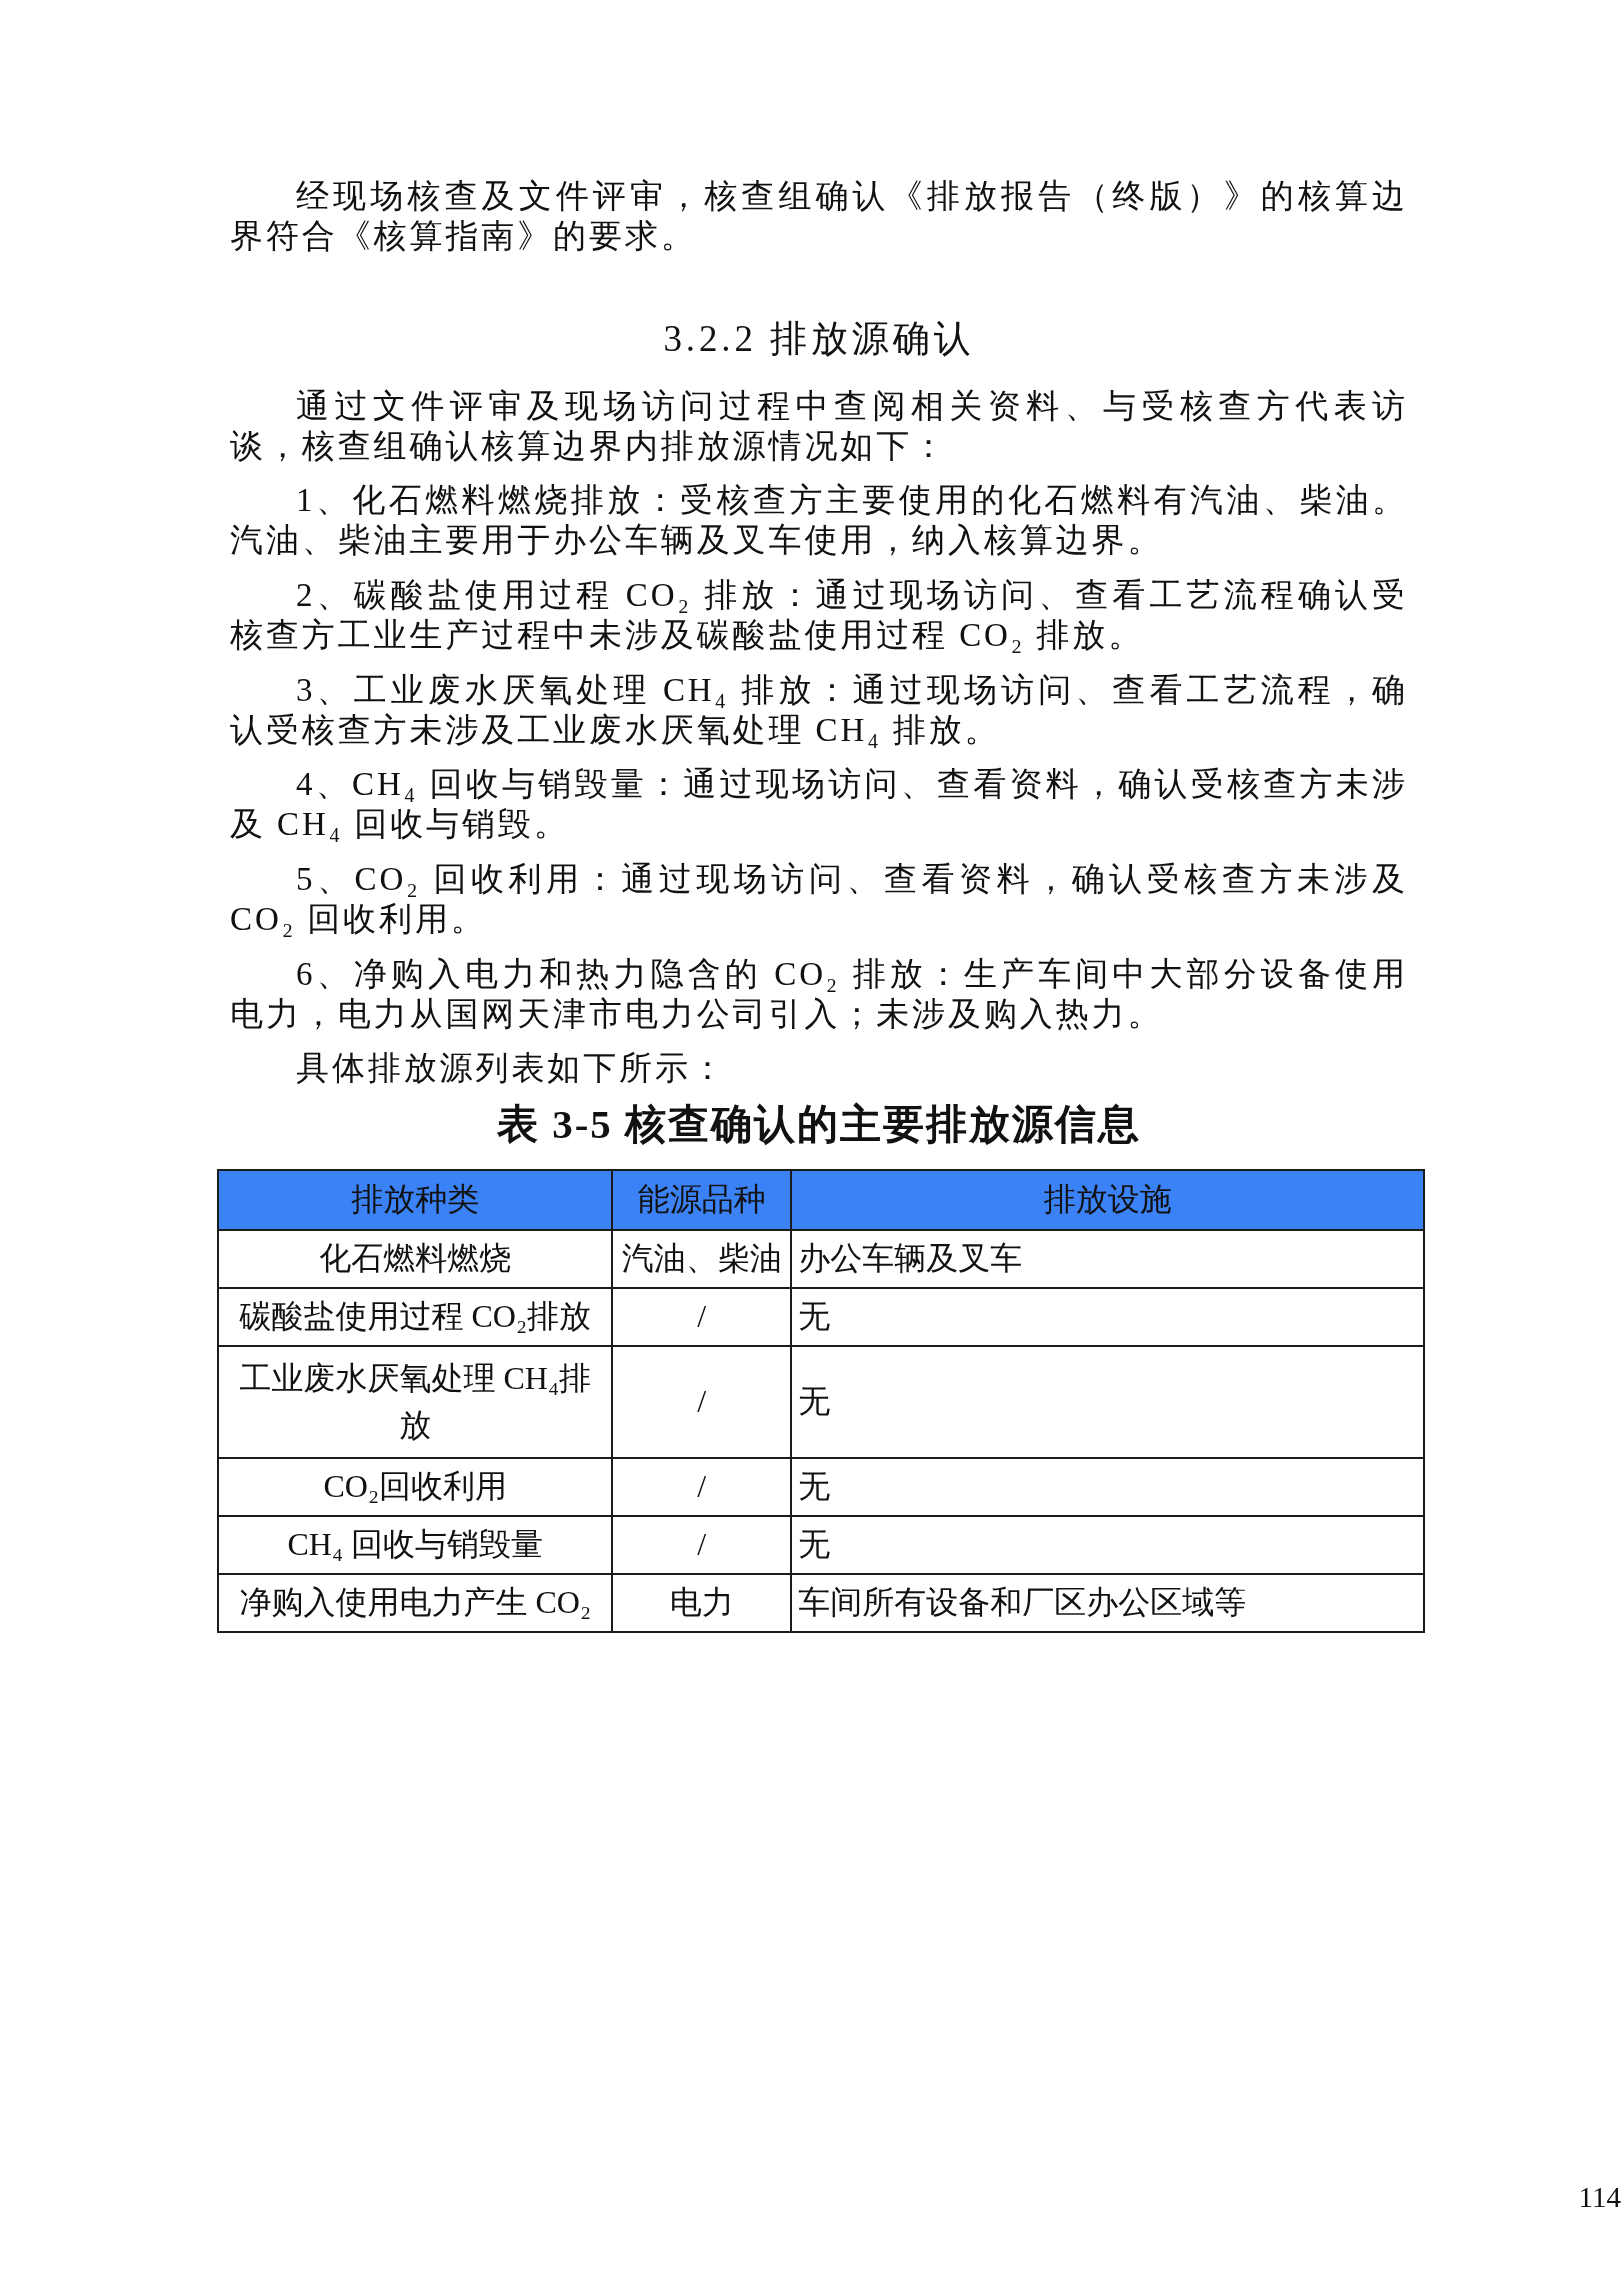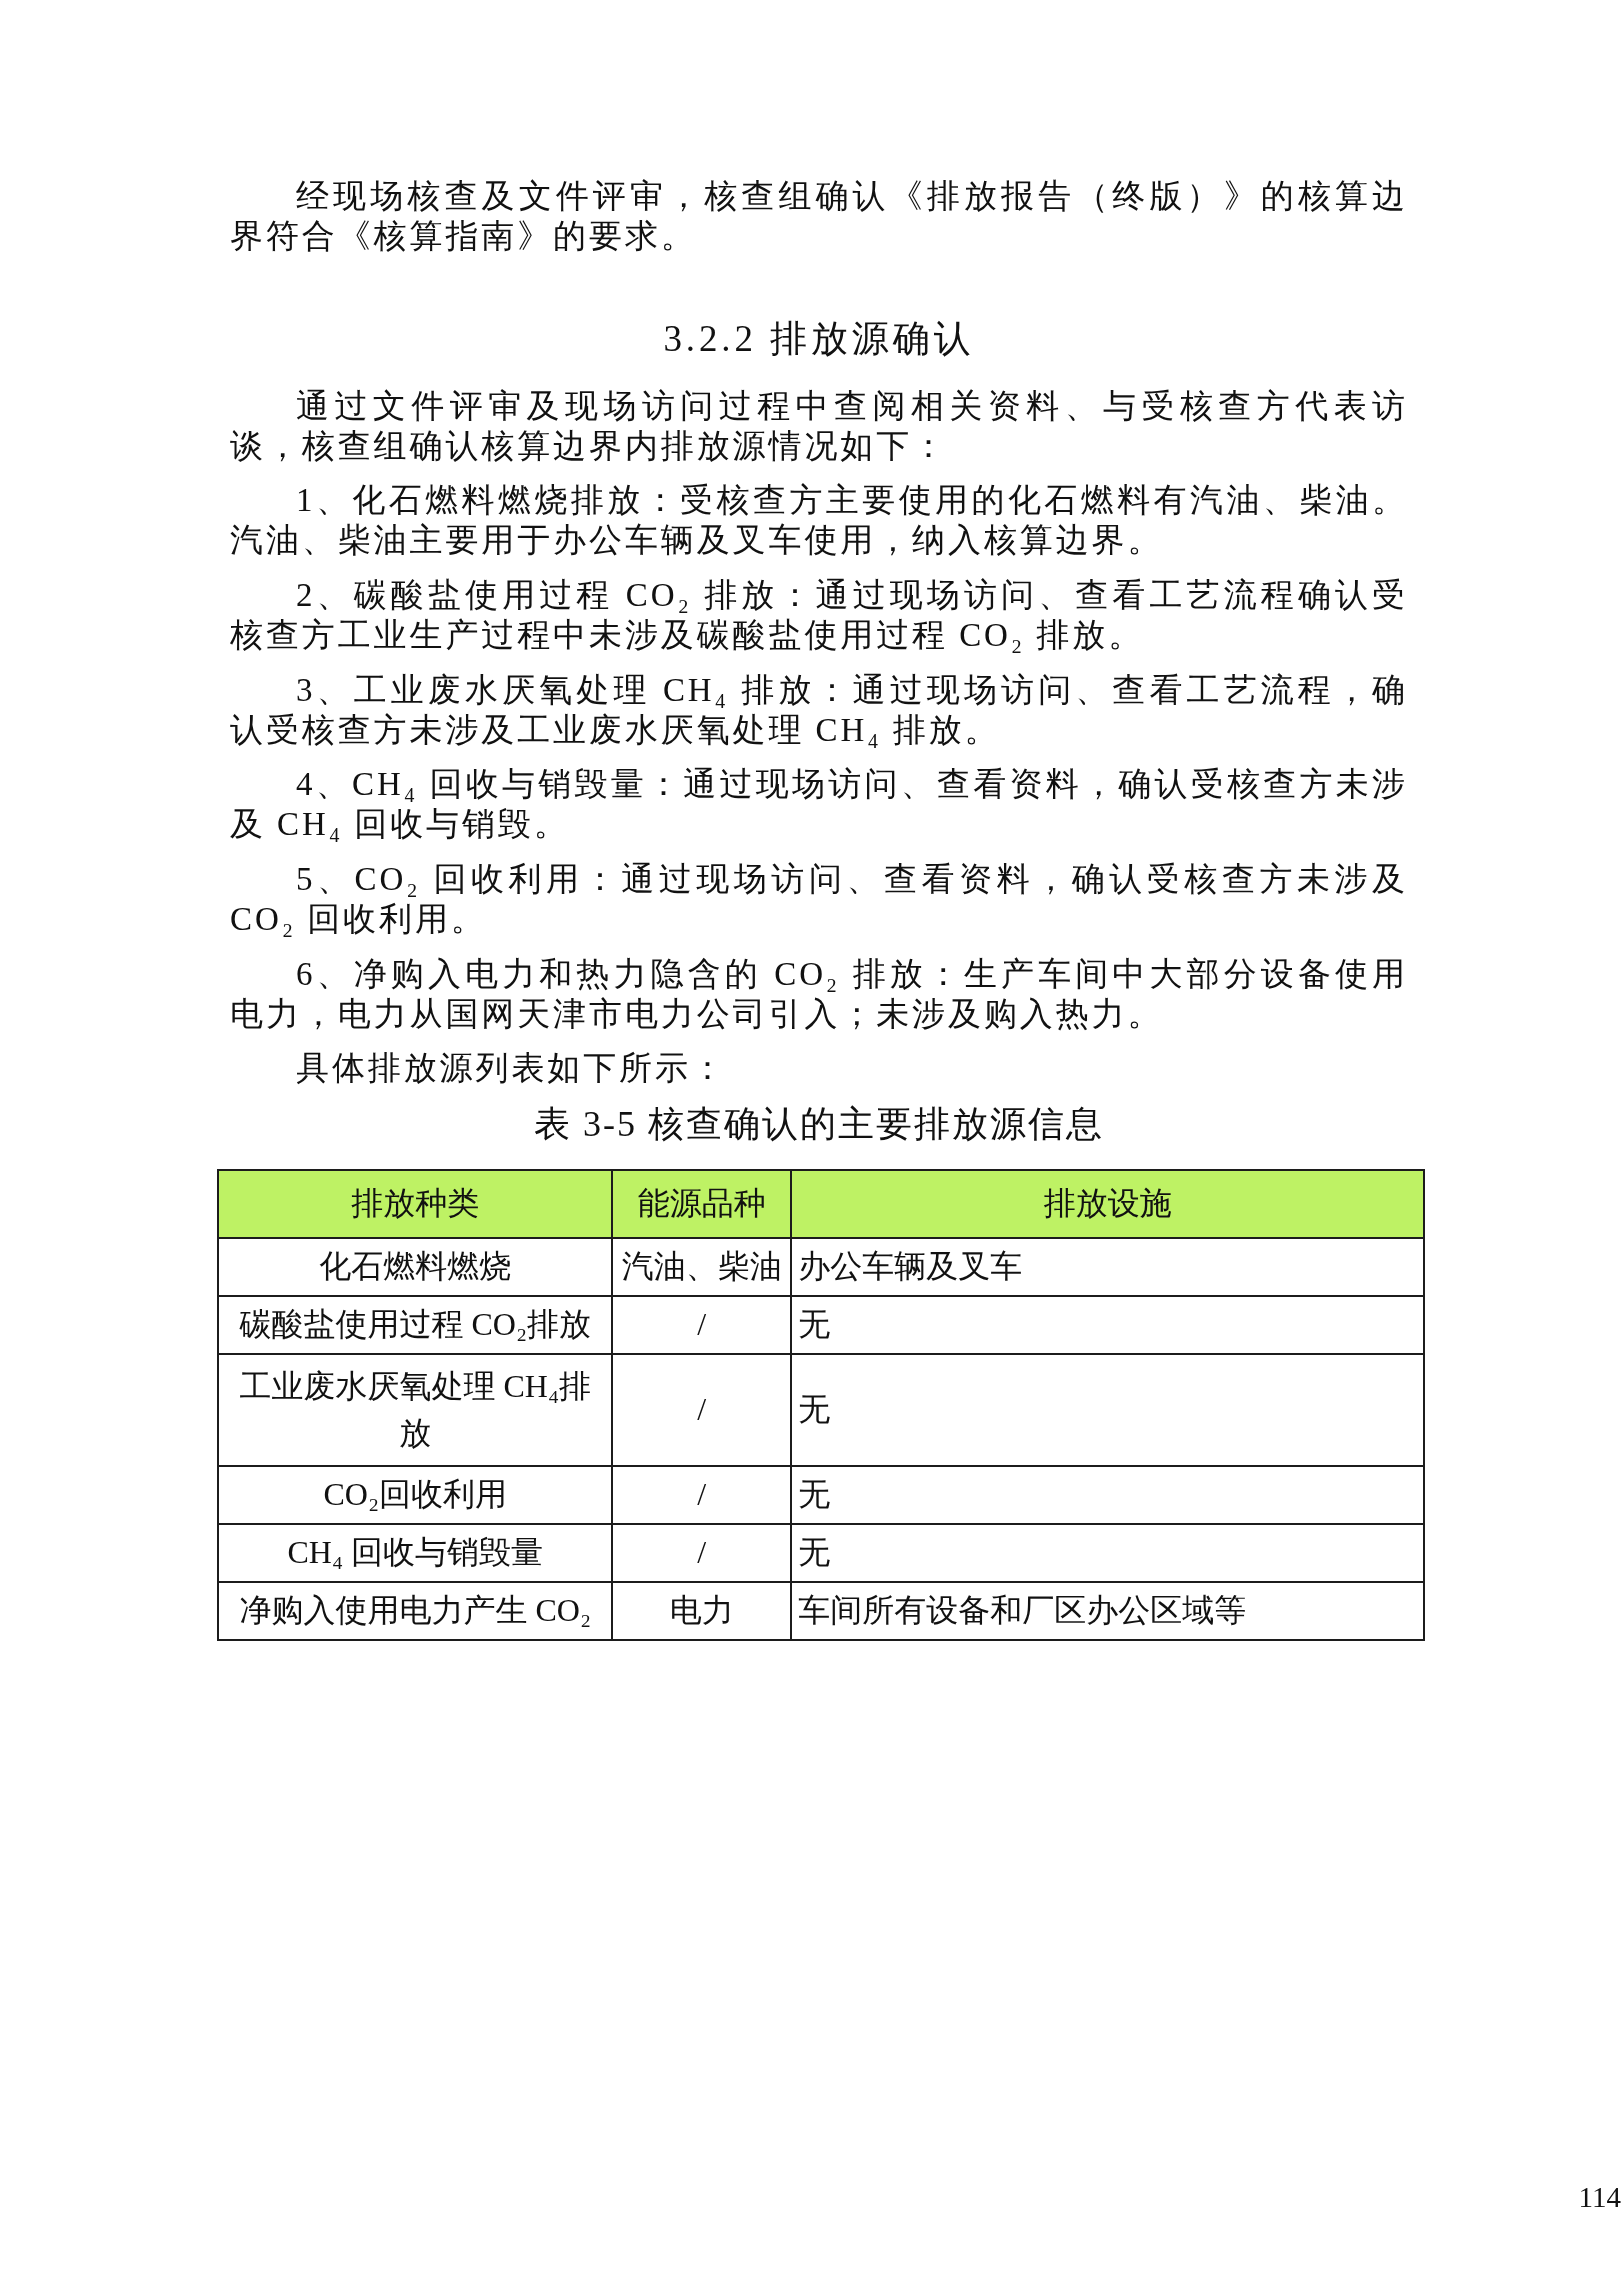--- a/index.html
+++ b/index.html
@@ -28,23 +28,23 @@
   h3.sec-heading {
     margin: 57px 0 21.6px 0;
     font-size: 37px;
     line-height: 51px;
     font-weight: normal;
     letter-spacing: 3.9px;
     text-align: center;
   }
   .table-caption {
     margin: 14.7px 0 0 0;
-    font-size: 36px;
+    font-size: 41px;
     line-height: 43px;
-    font-weight: normal;
+    font-weight: bold;
     text-align: center;
     letter-spacing: 2px;
   }
   .table-wrap { margin: 22.5px 0 0 -12.7px; }
   table.src-table {
     border-collapse: collapse;
     table-layout: fixed;
     width: 1207px;
     border: 2.9px solid #1c1c1c;
     font-size: 32px;
@@ -52,21 +52,21 @@
   table.src-table th, table.src-table td {
     border: 2px solid #1c1c1c;
     vertical-align: middle;
     padding: 2px 5.9px;
     line-height: 47px;
     font-weight: normal;
   }
   col.c1 { width: 394px; }
   col.c2 { width: 179px; }
   col.c3 { width: 633px; }
-  tr.hdr    { height: 68px; background: #bef264; }
+  tr.hdr    { height: 60px; background: #3b82f6; }
   tr.r-std  { height: 58px; }
   tr.r-tall { height: 112px; }
   td.ctr, th.ctr { text-align: center; }
   td.lft { text-align: left; padding-left: 12.7px; }
   .page-number {
     position: absolute;
     top: 2180px;
     left: 0; right: 0;
     text-align: right;
     font-size: 29px;

